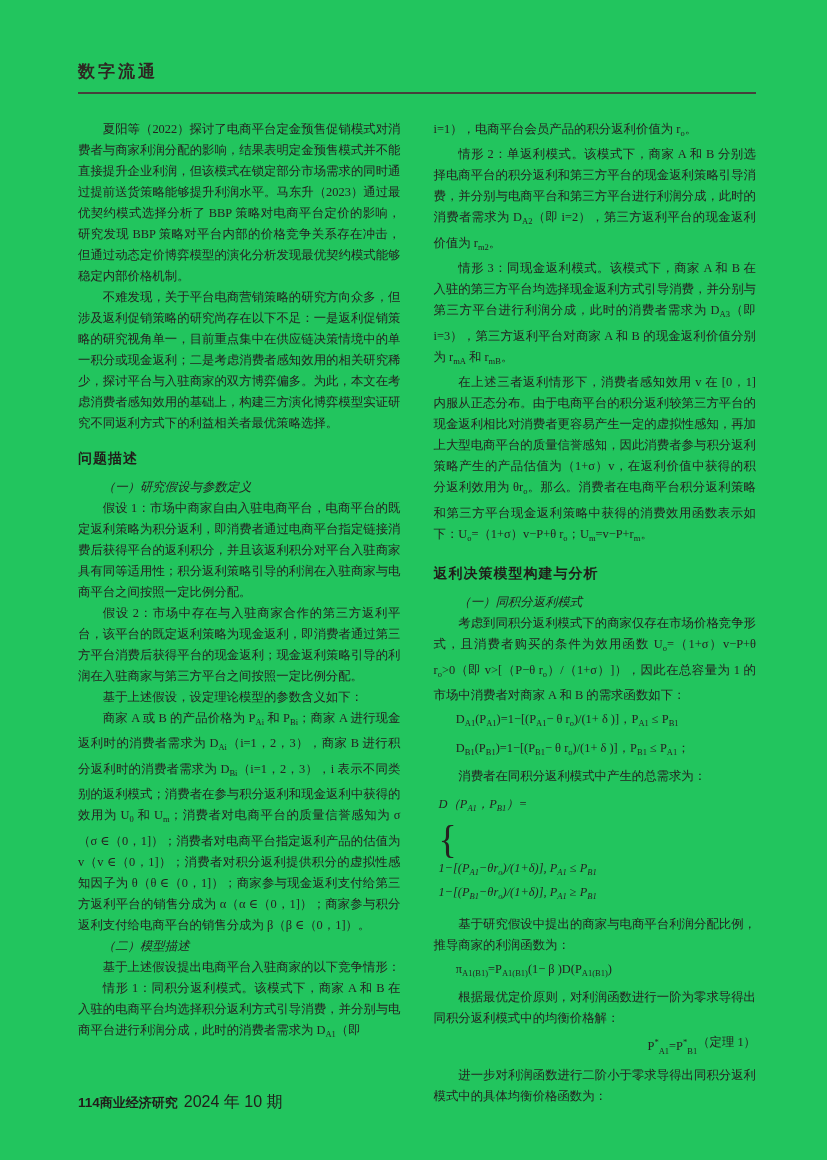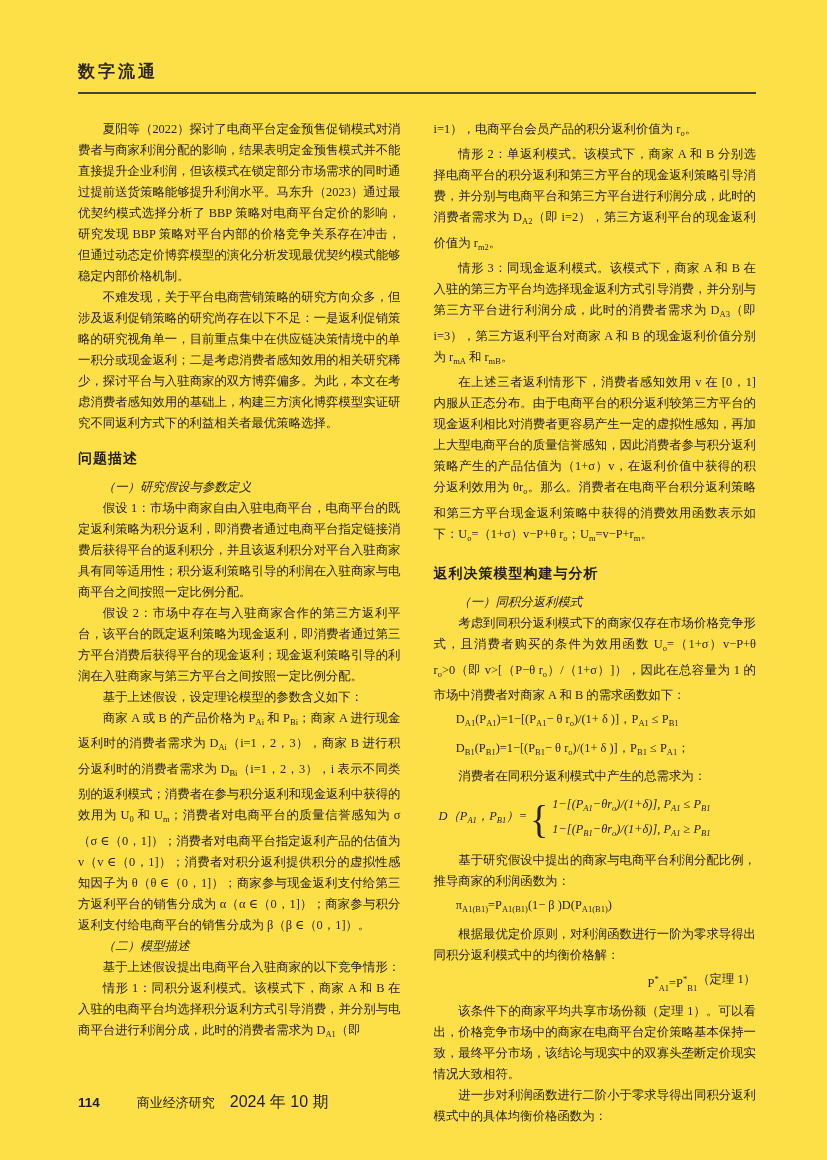--- a/index.html
+++ b/index.html
@@ -1,17 +1,17 @@
 <!DOCTYPE html>
 <html><head>
 <meta charset="utf-8">
 <style>
   html,body{margin:0;padding:0;background:#e9e9e9;}
   .page{
-    width:827px;height:1160px;background:#fde047;position:relative;
+    width:827px;height:1160px;background:#22c55e;position:relative;
     margin:0 auto;overflow:hidden;
     font-family:"Liberation Serif","DejaVu Serif",serif;color:#262220;
   }
   .content{position:absolute;left:78px;top:60px;width:678px;}
   .masthead{
     font-family:"Liberation Sans","DejaVu Sans",sans-serif;
     font-weight:bold;font-size:17px;letter-spacing:3px;color:#2e2622;
     padding-bottom:9px;border-bottom:2px solid #46403b;
   }
   .columns{display:flex;gap:33px;margin-top:25px;}
@@ -22,32 +22,32 @@
     font-family:"Liberation Sans","DejaVu Sans",sans-serif;
     font-weight:bold;font-size:14px;color:#211d1a;letter-spacing:1px;
     text-indent:0;margin:13px 0 8px 0;line-height:22px;
   }
   .subhead{font-style:italic;text-indent:2em;margin:0;}
   .formula{text-indent:0 !important;margin:3px 0 3px 1.8em !important;}
   sub{font-size:8.5px;}
   sup{font-size:8.5px;}
   .theorem-row{display:flex;justify-content:flex-end;margin:3px 0;}
   .theorem-row .lhs{margin-left:1.8em;}
-  .piecewise{display:flex;align-items:center;margin:7px 0 7px 0.4em;font-style:italic;}
+  .piecewise{display:flex;margin:7px 0 7px 0.4em;font-style:italic;flex-direction:column;}
   .piecewise .lhs-pw{margin-right:3px;}
   .brace{font-size:38px;font-weight:400;font-style:normal;line-height:1;
     transform:scaleY(1.05);margin-right:4px;}
   .cases div{line-height:20px;white-space:nowrap;}
   .footer{
     position:absolute;left:78px;top:1092px;
     font-family:"Liberation Sans","DejaVu Sans",sans-serif;
-    font-size:12.5px;color:#211d1a;display:flex;align-items:baseline;gap:9px;text-align:center;
+    font-size:12.5px;color:#211d1a;display:flex;align-items:baseline;text-align:center;
   }
   .footer .pagenum{font-weight:bold;font-size:13.5px;}
-  .footer .journal{font-weight:normal;font-size:13px;padding-left:28px;}
+  .footer .journal{font-weight:bold;font-size:13px;}
   .footer .issue{font-size:16px;margin-left:6px;}
 </style>
 </head>
 <body>
 
 <div class="page">
   <div class="content">
 
     <div class="masthead">数字流通</div>
 
@@ -90,21 +90,20 @@
 
         <p>基于研究假设中提出的商家与电商平台利润分配比例，推导商家的利润函数为：</p>
         <p class="formula">π<sub>A1(B1)</sub>=P<sub>A1(B1)</sub>(1− β )D(P<sub>A1(B1)</sub>)</p>
         <p>根据最优定价原则，对利润函数进行一阶为零求导得出同积分返利模式中的均衡价格解：</p>
 
         <div class="theorem-row">
           <span class="lhs">P<sup>*</sup><sub>A1</sub>=P<sup>*</sup><sub>B1</sub></span>
           <span>（定理 1）</span>
         </div>
 
-        <p>该条件下的商家平均共享市场份额（定理 1）。可以看出，价格竞争市场中的商家在电商平台定价策略基本保持一致，最终平分市场，该结论与现实中的双寡头垄断定价现实情况大致相符。</p>
         <p>进一步对利润函数进行二阶小于零求导得出同积分返利模式中的具体均衡价格函数为：</p>
       </div>
 
     </div>
   </div>
 
   <div class="footer">
     <span class="pagenum">114</span>
     <span class="journal">商业经济研究</span>
     <span class="issue">2024 年 10 期</span>

